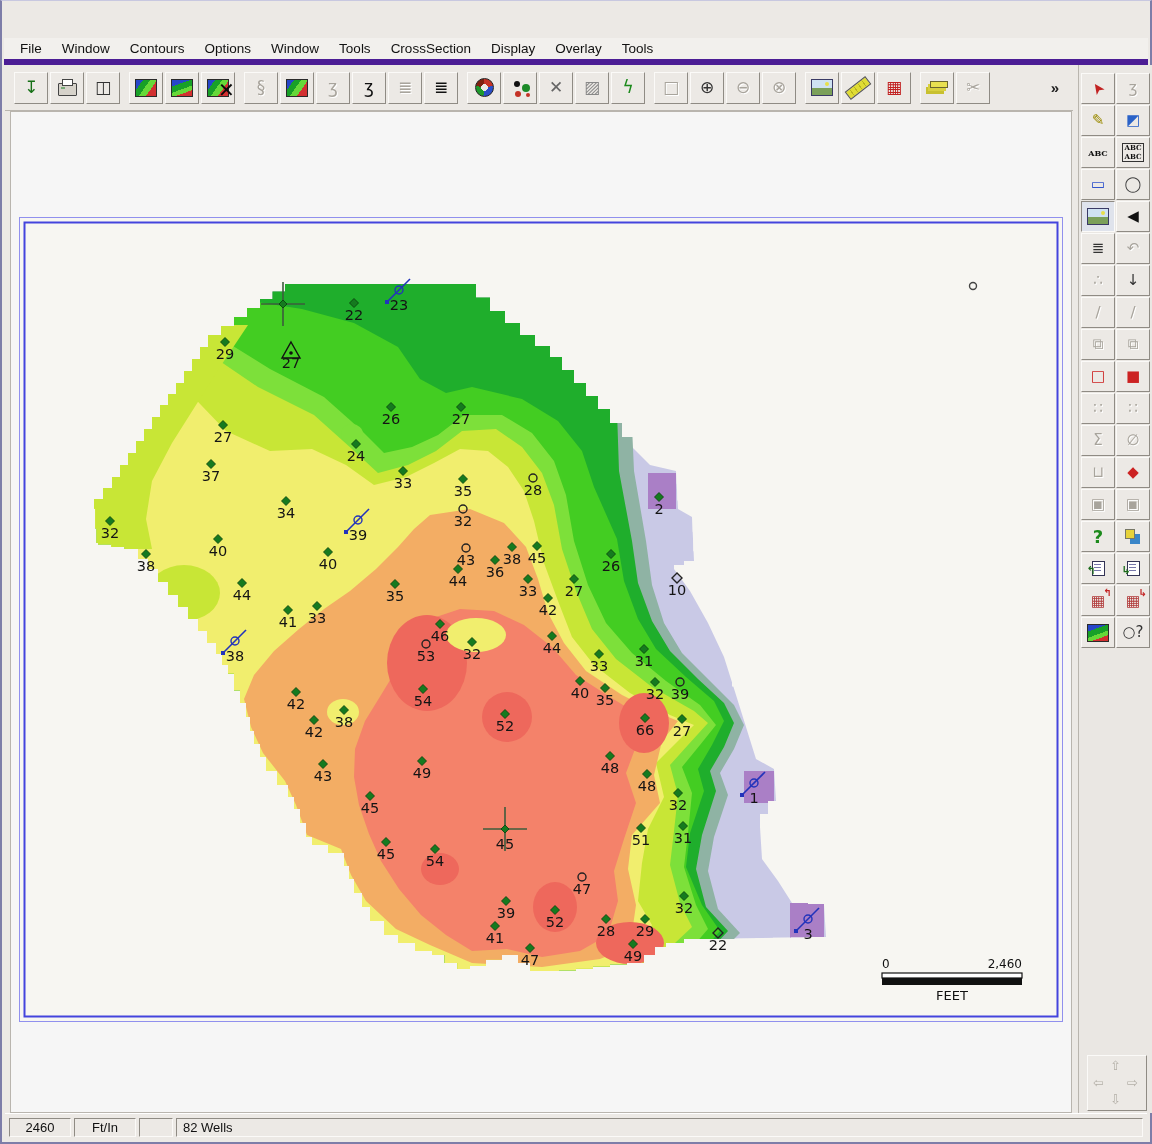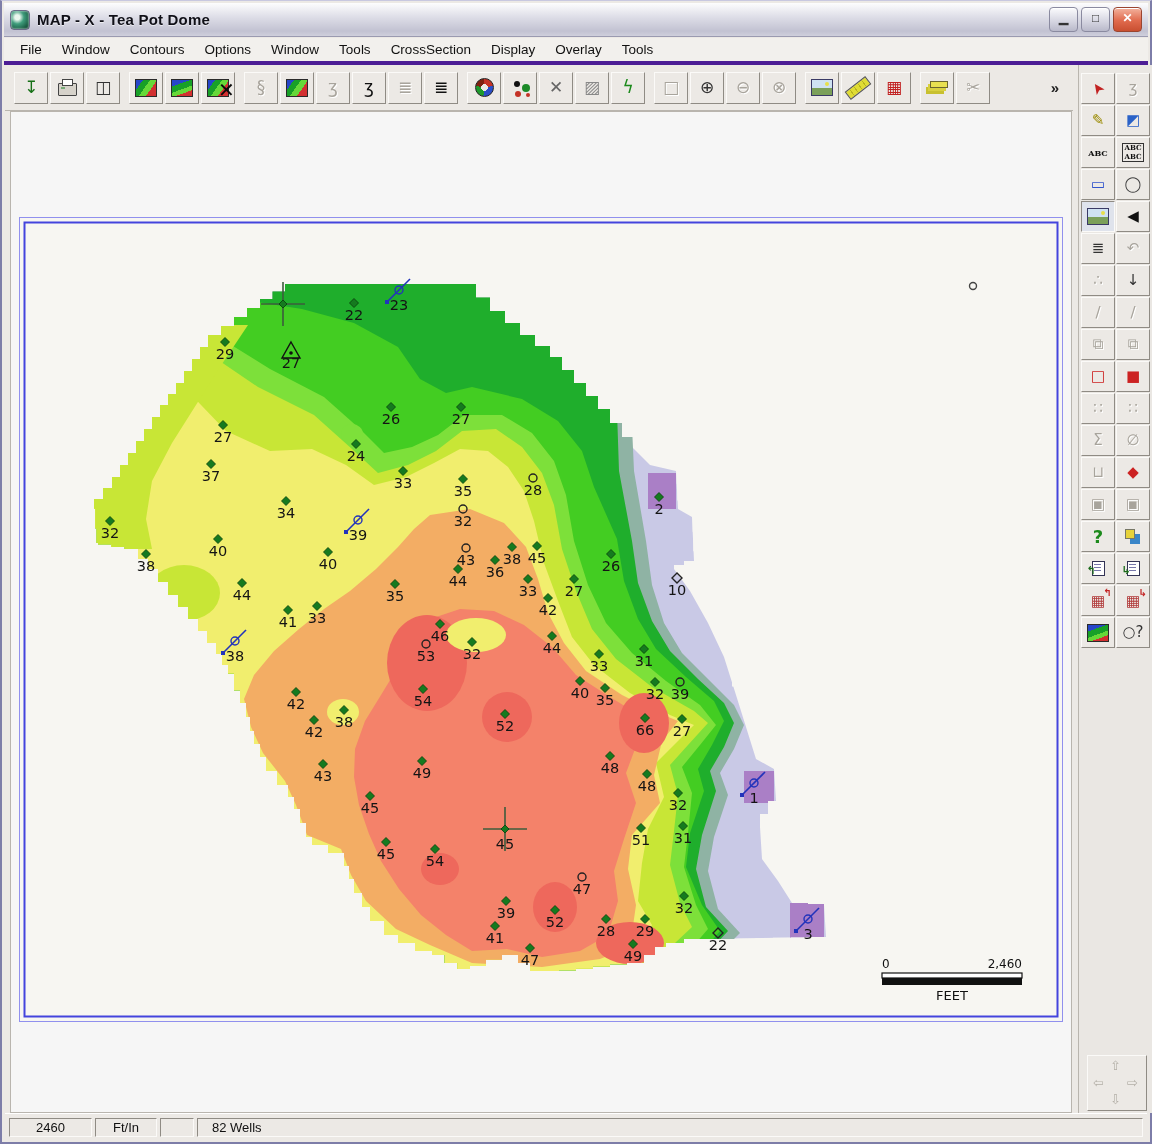--- a/index.html
+++ b/index.html
@@ -18,21 +18,21 @@
   #title{font-weight:bold;font-size:15px;color:#101018;letter-spacing:.2px;flex:1 1 auto;
     text-shadow:0 1px 0 rgba(255,255,255,.6)}
   .winbtn{width:27px;height:23px;margin-left:3px;border-radius:4px;border:1px solid #8a8aa0;
     background:linear-gradient(#fbfbfd,#d4d4e0 60%,#b9b9ca);font-size:12px;line-height:21px;
     text-align:center;color:#333;box-shadow:inset 0 1px 0 #fff;cursor:default;
     display:inline-block;font-weight:bold}
   .winbtn.close{background:linear-gradient(#f3b39f,#e06a4d 55%,#c94f31);color:#fff;border-color:#9a4530}
 
   
   #menubar{position:absolute;left:2px;top:37px;right:2px;height:27px;background:#f2f0ed;
-    border-bottom:4px solid #4c1d95;display:flex;align-items:center;padding-left:6px;box-sizing:border-box}
+    border-bottom:6px solid #4c1d95;display:flex;align-items:center;padding-left:6px;box-sizing:border-box}
   .menu-item{font-size:13.5px;color:#111;padding:4px 10px;cursor:default}
 
   
   #toolbar{position:absolute;left:3px;top:64px;width:1068px;height:46px;background:#ece9e5;
     border-bottom:1px solid #b9b5ae;display:flex;align-items:center;padding:2px 2px 2px 8px;box-sizing:border-box}
   .tb{width:34px;height:32px;margin:0 1px;background:#ece9e5;border:1px solid;
     border-color:#fbfaf8 #8f8b84 #8f8b84 #fbfaf8;display:flex;align-items:center;justify-content:center;
     box-sizing:border-box;padding:0;position:relative}
   .tb .gl{font-family:"DejaVu Sans",sans-serif;font-size:17px;line-height:1}
   .tb.dis .gl,.sb.dis .gl{color:#a8a49c !important;text-shadow:1px 1px 0 #fff}
@@ -85,31 +85,26 @@
   
   #client{position:absolute;left:8px;top:110px;width:1062px;height:1002px;background:#f6f6f6;
     border:1px solid #b9b5ae;box-sizing:border-box}
   #mapsvg{position:absolute;left:17px;top:216px}
 
   
   #statusbar{position:absolute;left:3px;right:3px;top:1112px;height:27px;background:#ece9e5;
     border-top:1px solid #fff;display:flex;align-items:center;padding:2px 4px;box-sizing:border-box;gap:3px}
   .sfield{height:19px;border:1px solid;border-color:#8f8b84 #fbfaf8 #fbfaf8 #8f8b84;background:#ece9e5;
     font-size:13px;color:#111;display:flex;align-items:center;justify-content:center;box-sizing:border-box}
-  .sfield.left{justify-content:flex-start;padding-left:14px}
+  .sfield.left{justify-content:flex-start;padding-left:6px}
 </style>
 </head>
 <body>
 
 <div id="win">
-  <div id="titlebar">
-    <span id="app-icon"></span>
-    <span id="title">MAP - X - Tea Pot Dome</span>
-    <span id="winbtns"><span class="winbtn">▁</span><span class="winbtn">□</span><span class="winbtn close">✕</span></span>
-  </div>
 
   <div id="menubar">
       <span class="menu-item">File</span>
       <span class="menu-item">Window</span>
       <span class="menu-item">Contours</span>
       <span class="menu-item">Options</span>
       <span class="menu-item">Window</span>
       <span class="menu-item">Tools</span>
       <span class="menu-item">CrossSection</span>
       <span class="menu-item">Display</span>
@@ -691,18 +686,18 @@
       </div>
     <div id="pan">
         <span style="left: 22px; top: 2px;">⇧</span>
         <span style="left: 22px; top: 36px;">⇩</span>
         <span style="left: 5px; top: 19px;">⇦</span>
         <span style="left: 39px; top: 19px;">⇨</span>
       </div>
   </div>
 
   <div id="statusbar">
-    <div class="sfield" style="width:83px">2460</div>
+    <div class="sfield" style="width:62px">2460</div>
     <div class="sfield" style="width:62px">Ft/In</div>
     <div class="sfield" style="width:34px"></div>
     <div class="sfield left" style="flex:1">82 Wells</div>
   </div>
 </div>
 
 </body></html>

